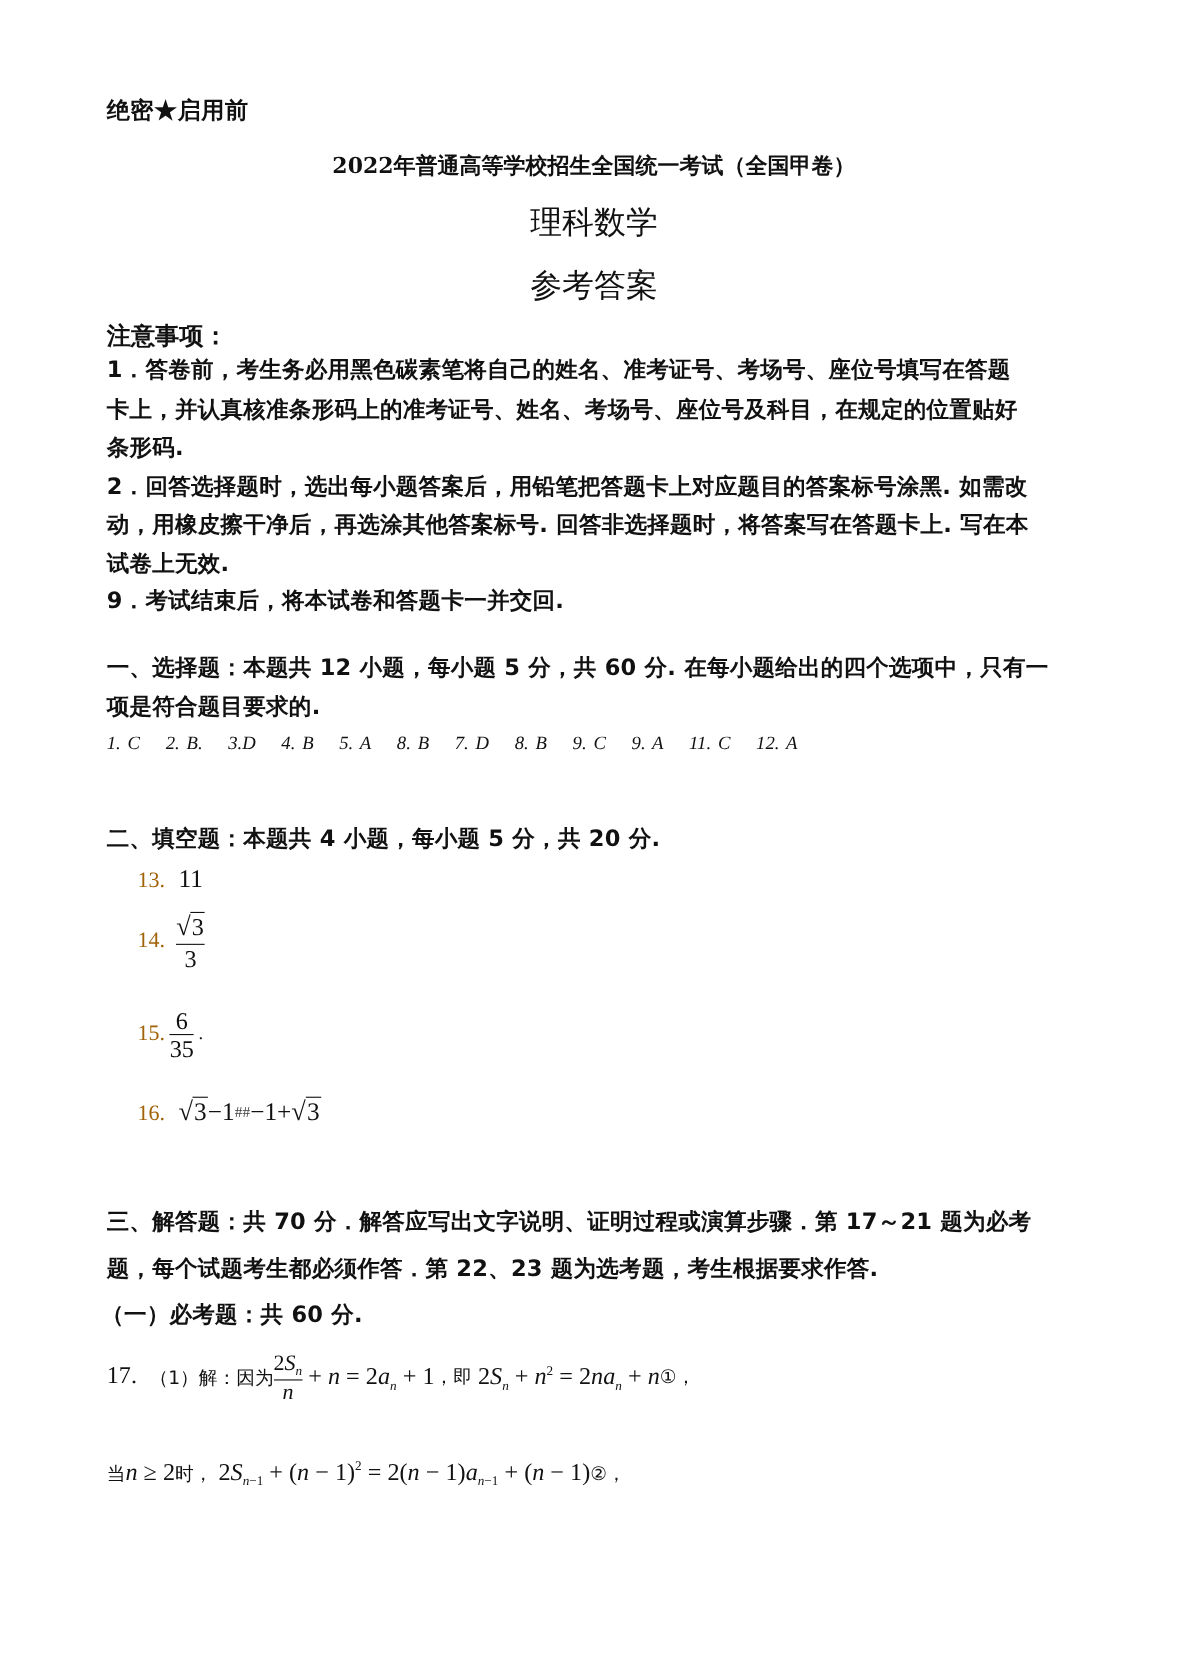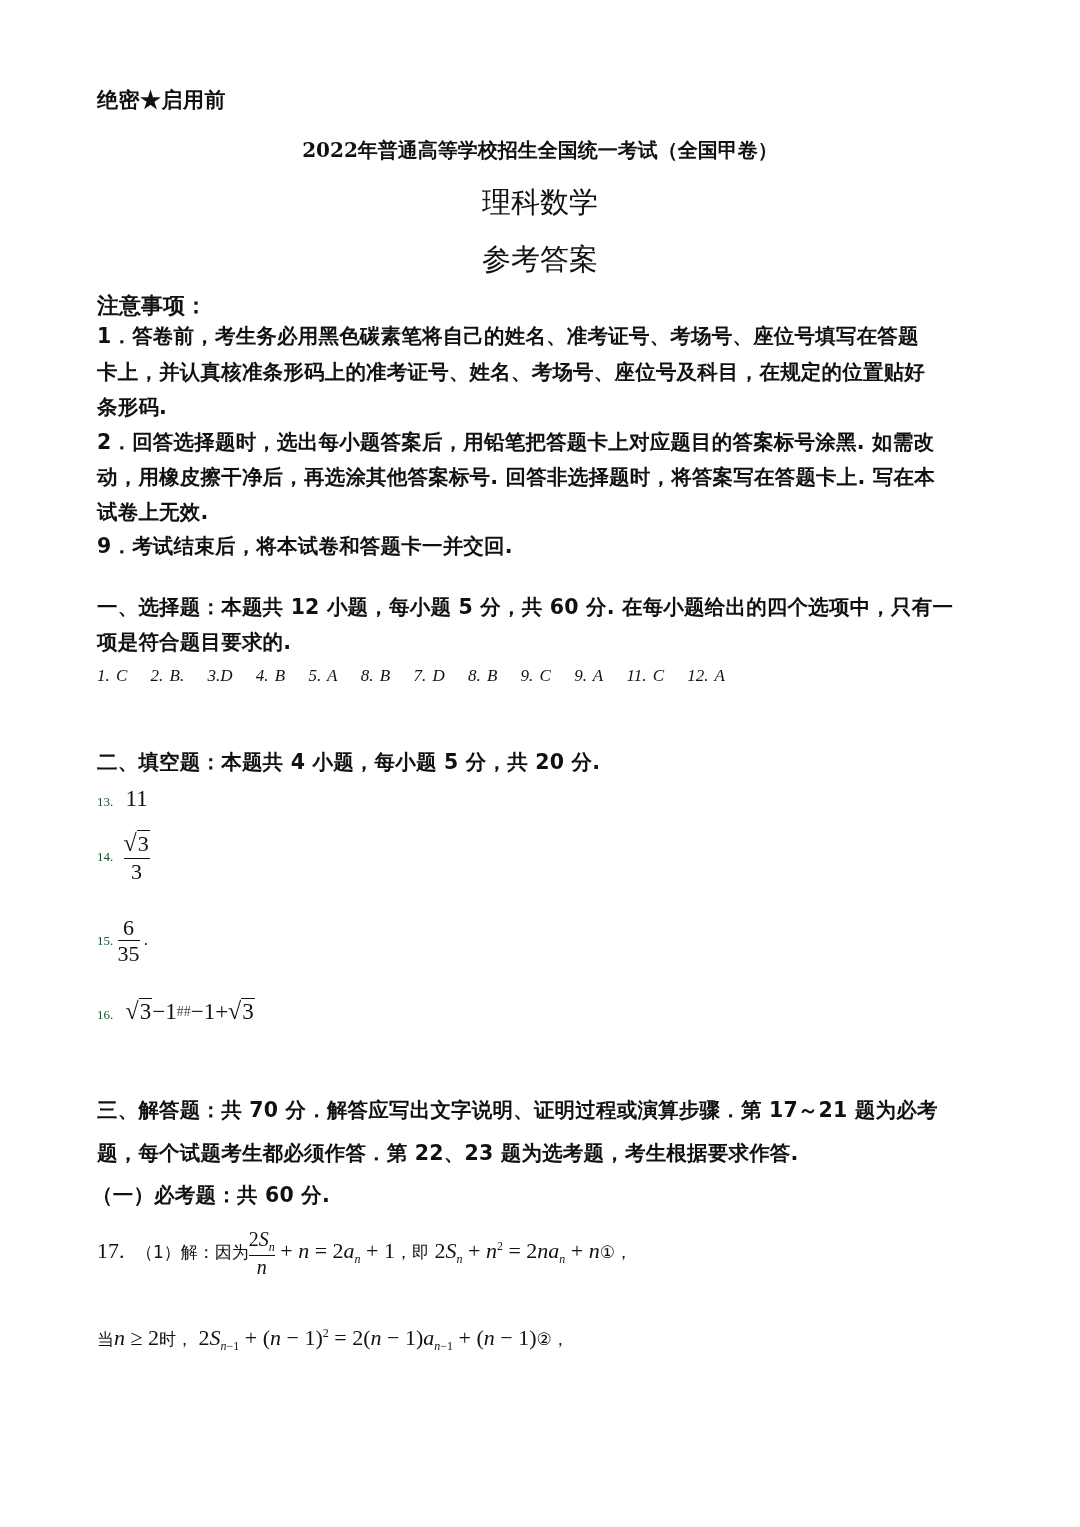--- a/index.html
+++ b/index.html
@@ -12,21 +12,21 @@
   .secret { left: 97px; top: 86px; font-size: 21px; font-weight: bold; letter-spacing: 0.5px; }
   .title { left: 0; width: 1080px; text-align: center; font-weight: bold; }
   .t1 { top: 137px; font-size: 20px; }
   .t2 { top: 183px; font-size: 29px; font-weight: normal; font-family: "DejaVu Sans", sans-serif; }
   .t3 { top: 240px; font-size: 29px; font-weight: normal; font-family: "DejaVu Sans", sans-serif; }
   .notice-title { left: 97px; top: 291px; font-size: 22px; font-weight: bold; }
   .para { left: 97px; font-size: 20.5px; font-weight: bold; font-family: "DejaVu Sans", sans-serif; letter-spacing: 0.2px; }
   .answers { left: 97px; top: 666px; font-size: 17px; font-family: "Liberation Serif", serif; word-spacing: 2px; }
   .answers span { margin-right: 17px; font-style: italic; }
   .fill { left: 97px; font-family: "Liberation Serif", serif; font-size: 17px; }
-  .fill .num { font-size: 13px; color: #14532d; }
+  .fill .num { font-size: 20px; color: #a16207; margin-left: 28px; }
   .fill .val { font-size: 23px; }
   .frac { display: inline-flex; flex-direction: column; align-items: center; vertical-align: middle; font-size: 22px; line-height: 1.15; }
   .frac .bar { border-top: 1.5px solid #111; width: 100%; }
   .sqrt { display: inline-block; }
   .sqrt .rad { font-size: 24px; }
   .sqrt .under { border-top: 1.5px solid #111; padding: 0 1px; }
   .hash { font-size: 14px; vertical-align: 3px; color: #444; }
   .up { font-style: normal; }
   .p17 { left: 97px; font-size: 17px; font-family: "DejaVu Sans", sans-serif; }
   .p17 .m { font-family: "Liberation Serif", serif; font-size: 22px; }

